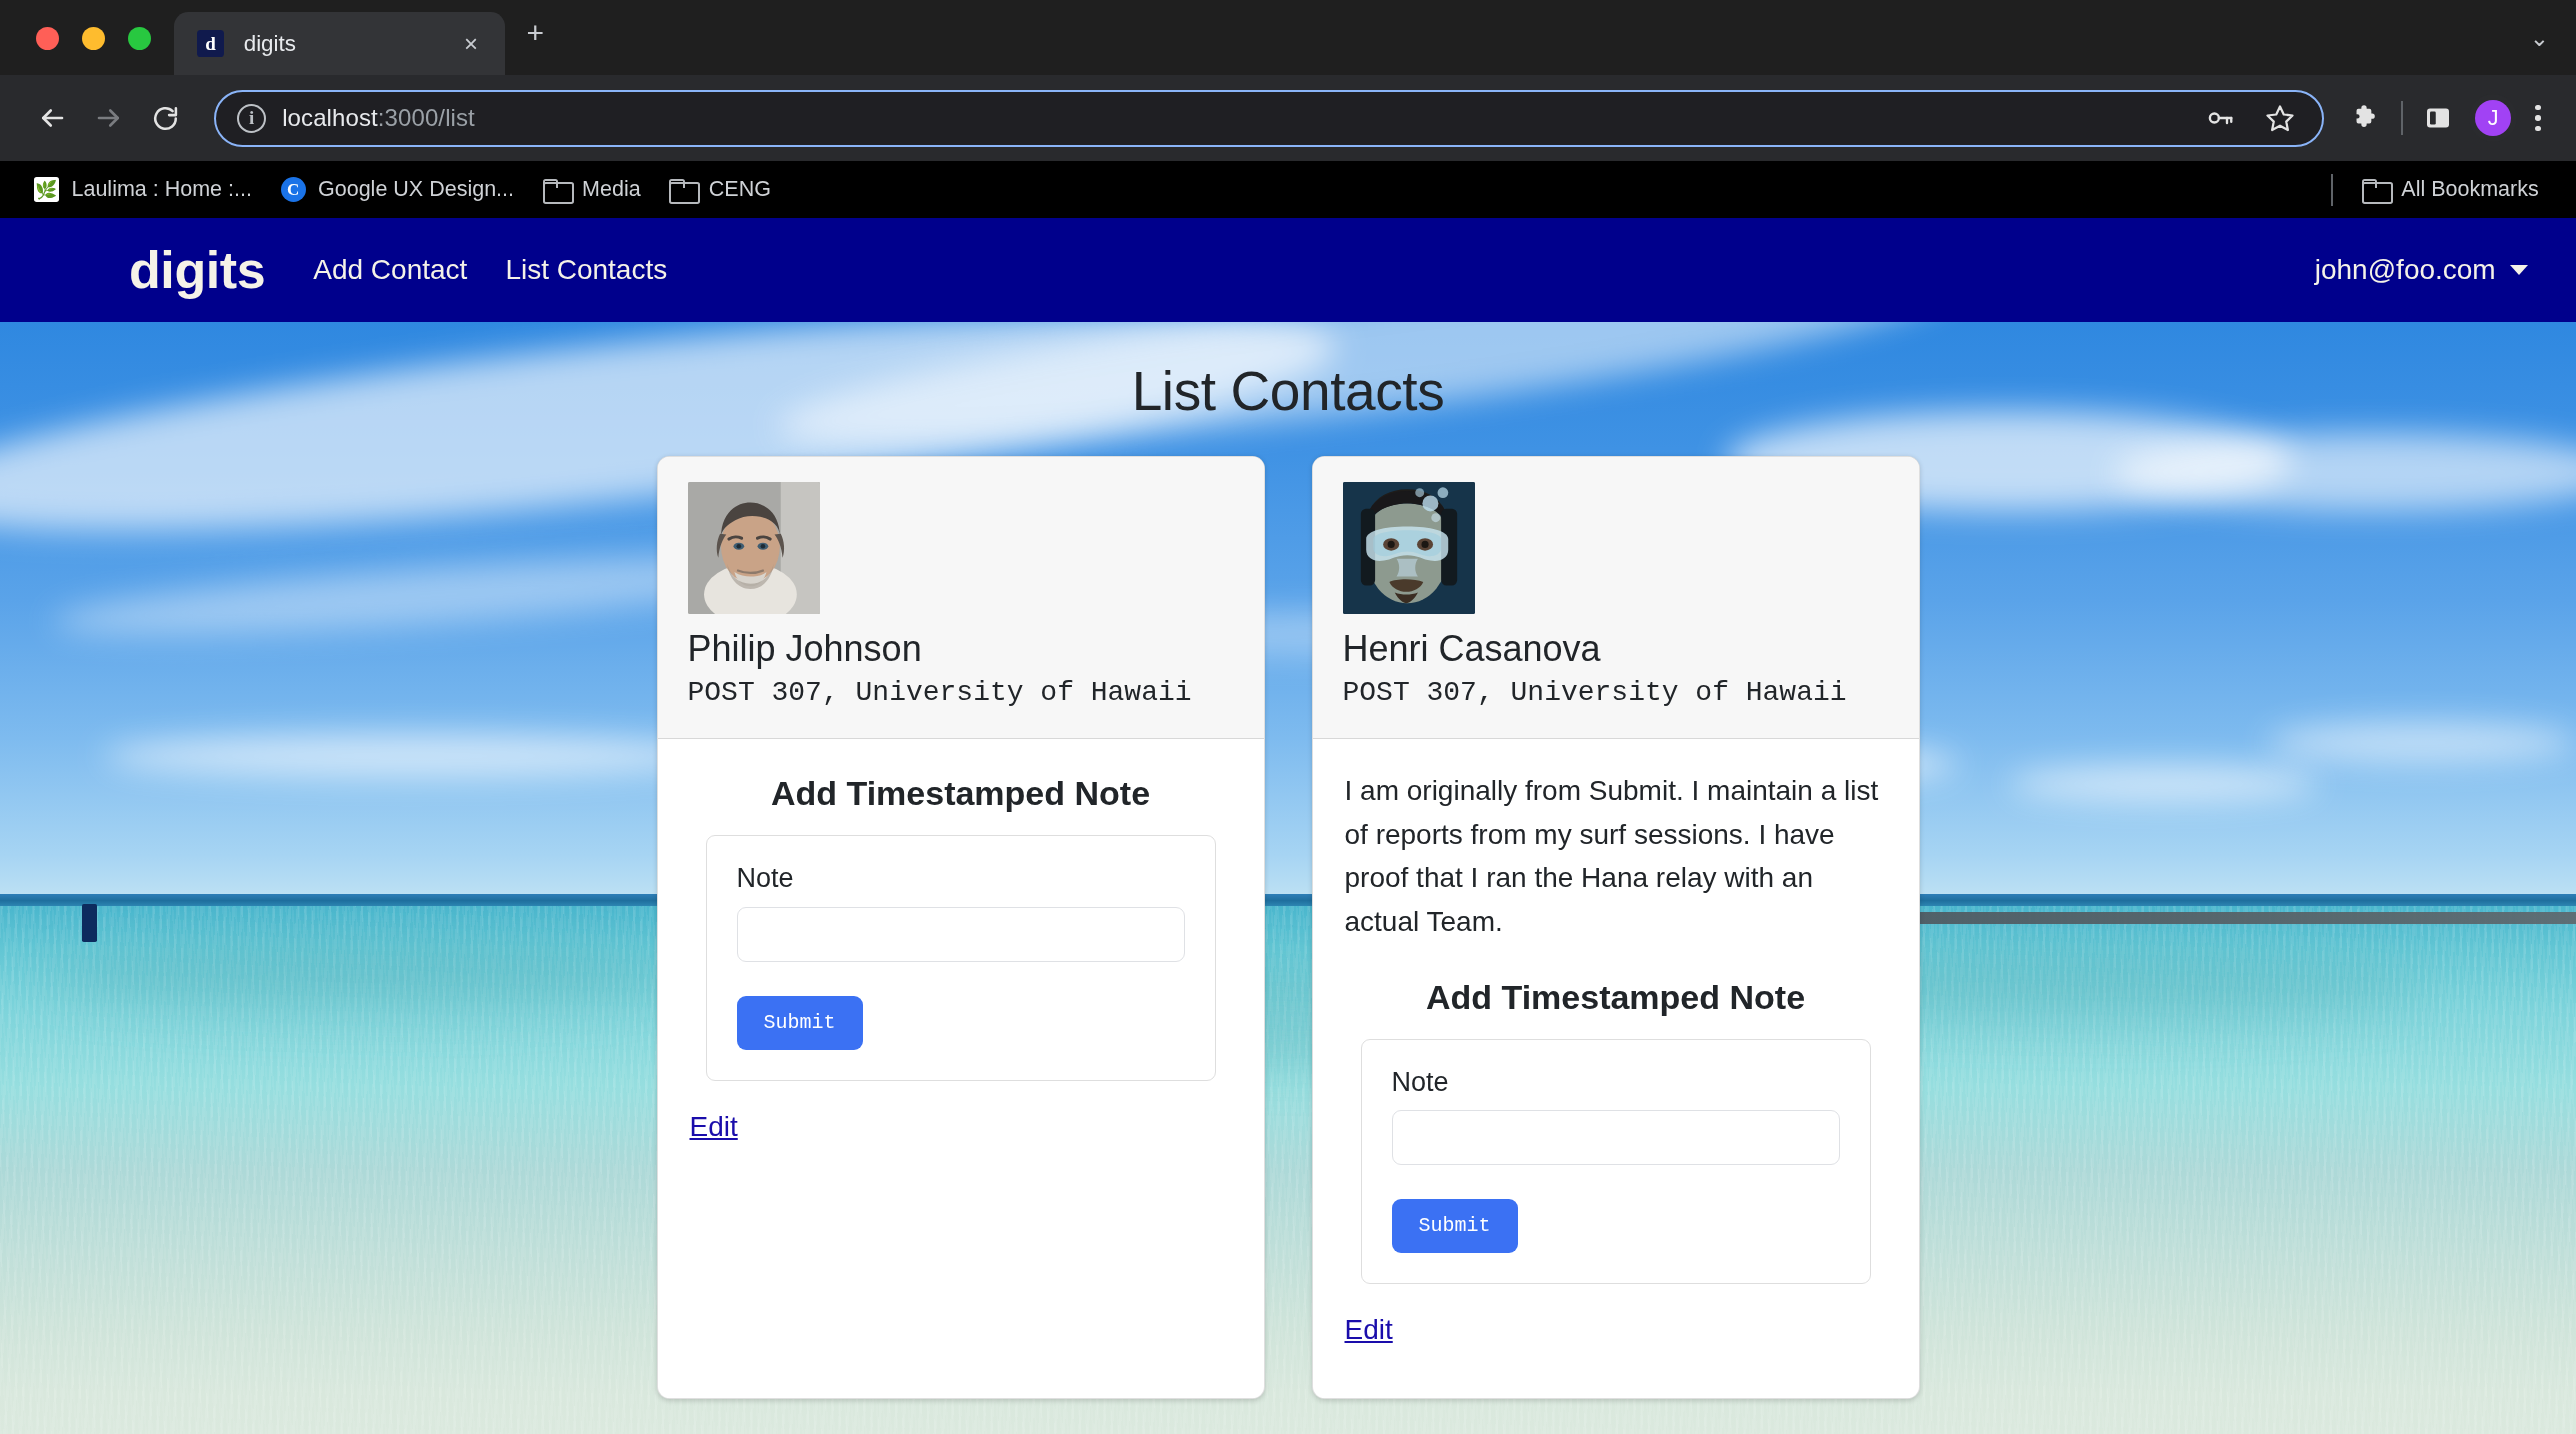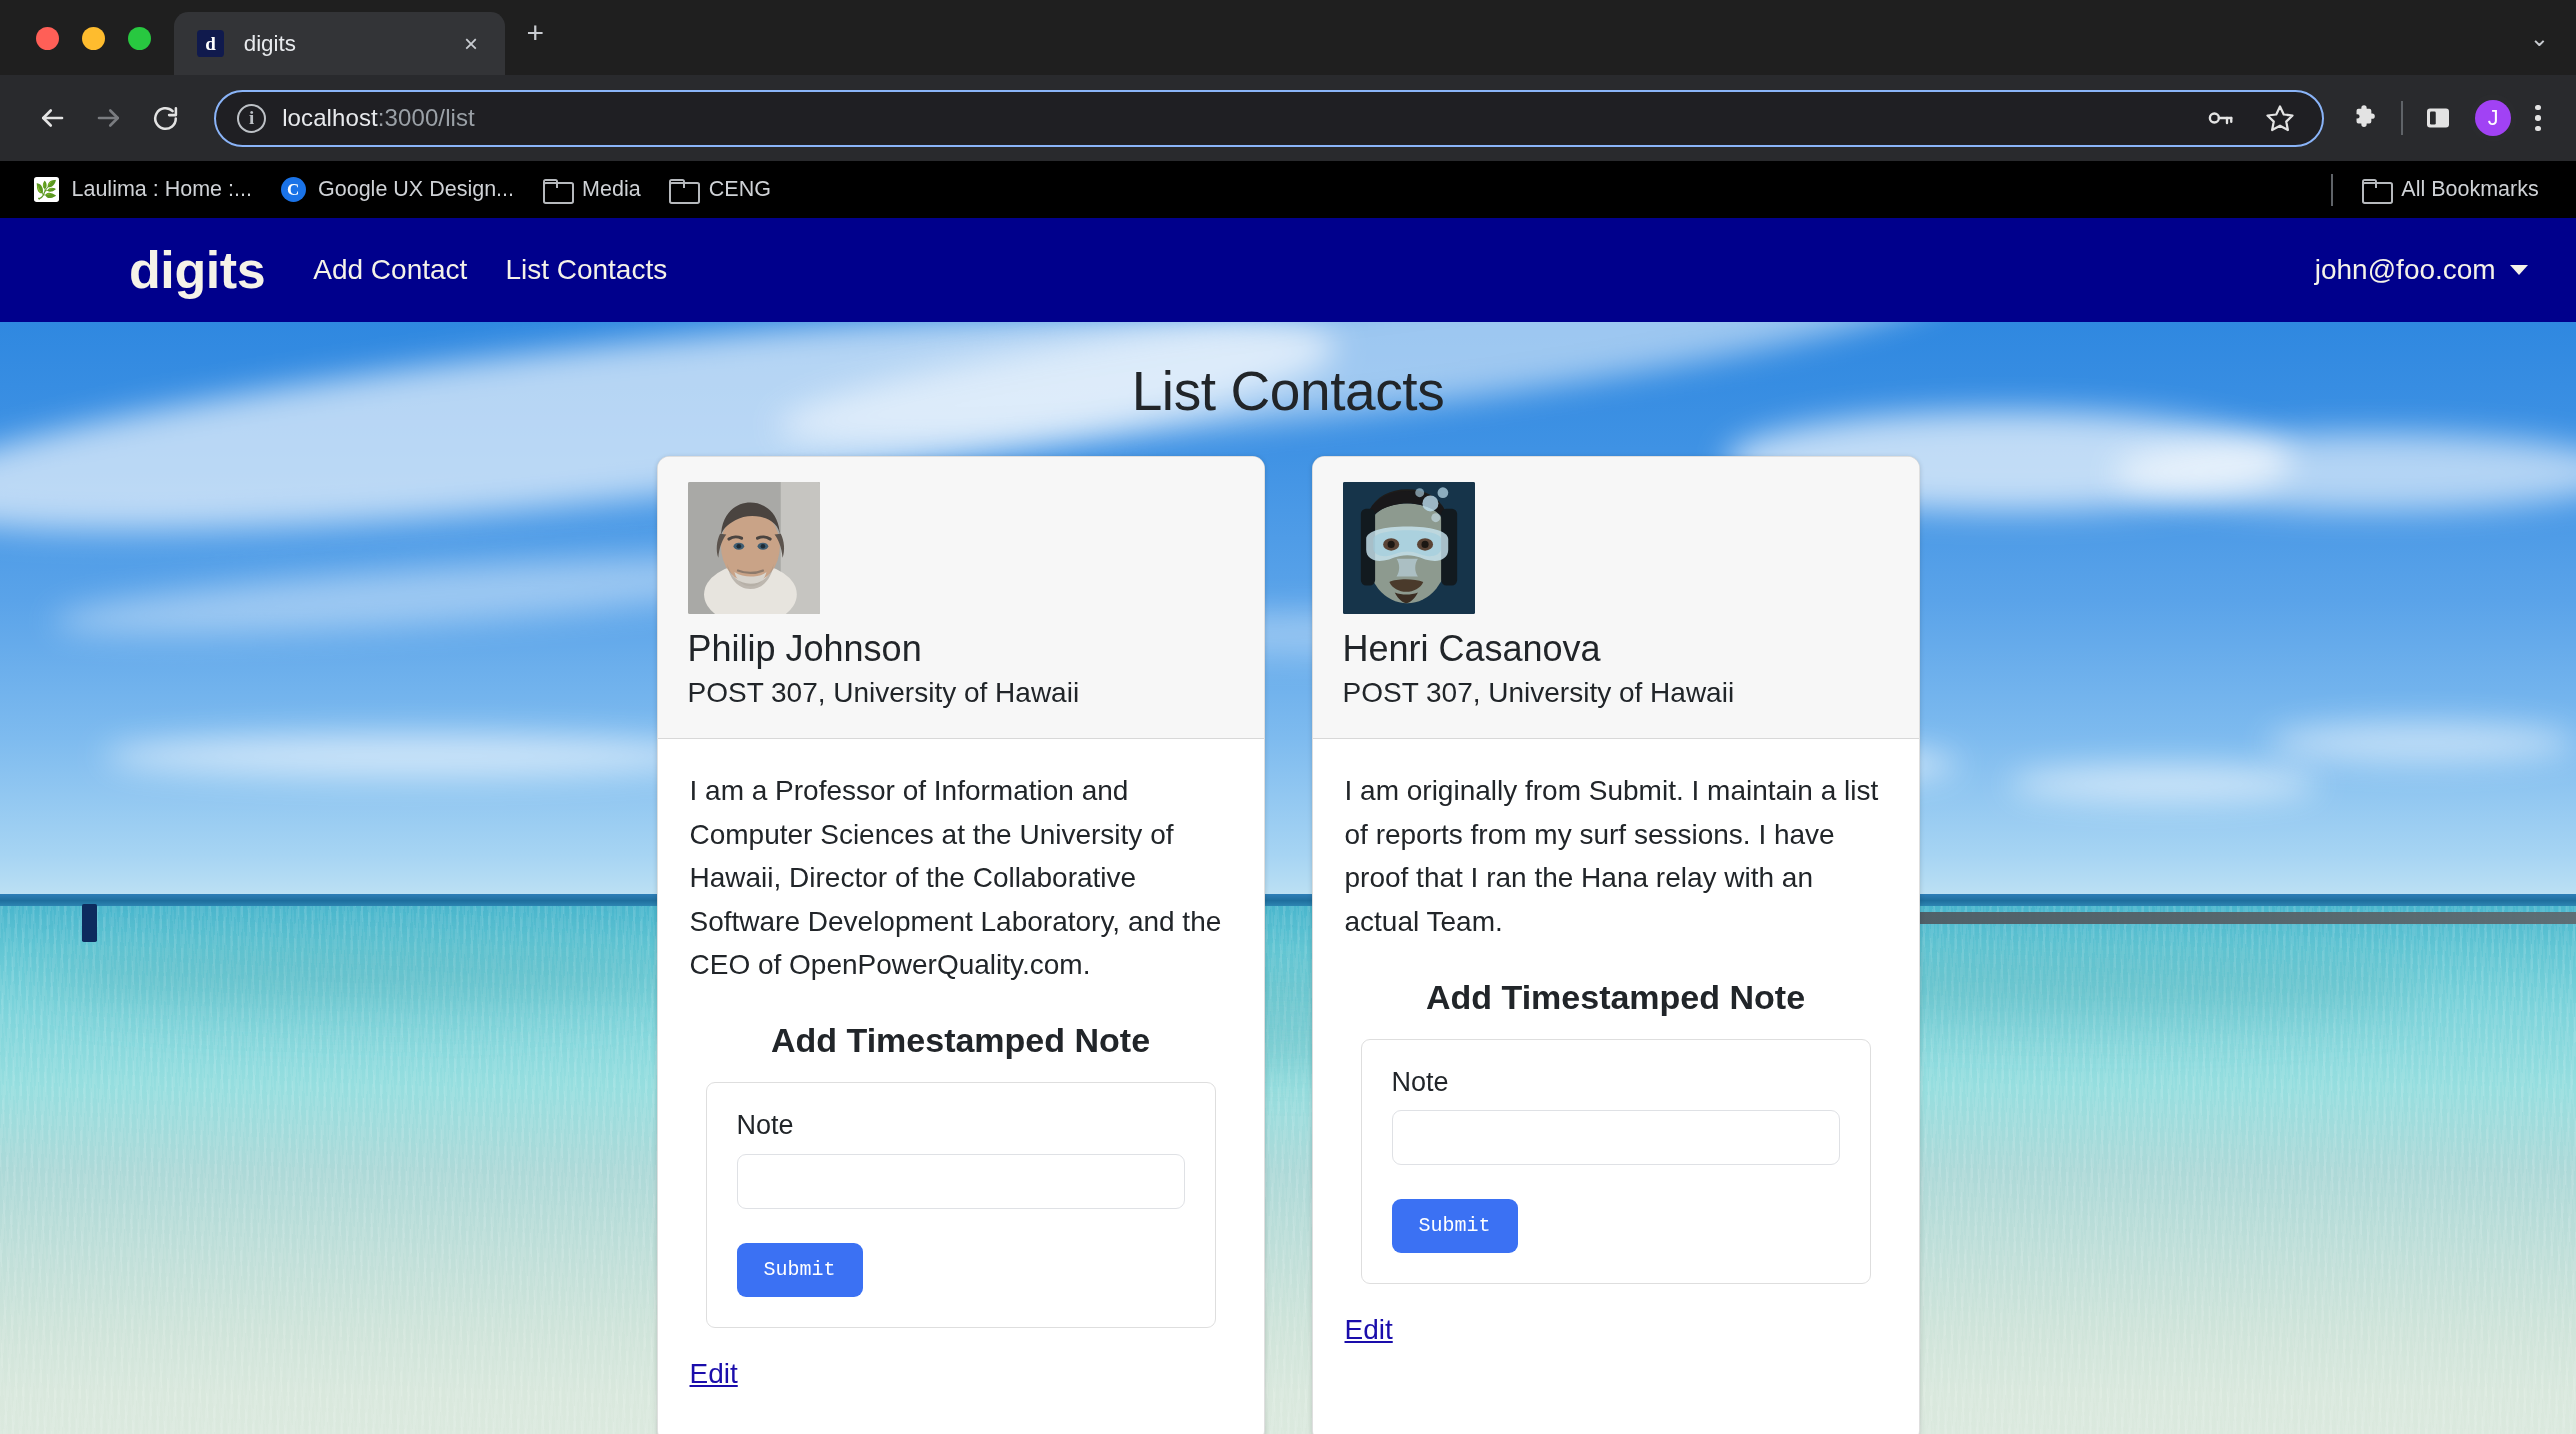--- a/index.html
+++ b/index.html
@@ -216,21 +216,21 @@
     padding: 25px 30px 27px 30px;
   }
   .avatar-photo {
     width: 132px; height: 132px; border-radius: 1.8px; overflow: hidden;
     display: block; margin-bottom: 12.5px;
   }
   .contact-name {
     font-size: 36px; color: #212529; font-weight: 400; line-height: 1.2;
     margin-bottom: 5.4px;
   }
-  .contact-address { font-size: 28px; color: #212529; line-height: 1.3; }
+  .contact-address { font-size: 28px; color: #212529; line-height: 1.3; font-family: Liberation Mono, monospace; }
 
   .card-body { padding: 30px 32px 27px 32px; flex: 1; display: flex; flex-direction: column; }
   .contact-desc {
     font-size: 28px; color: #212529; line-height: 1.55; margin-bottom: 30px;
   }
   .form-title {
     text-align: center; font-size: 34px; color: #212529; font-weight: 700;
     margin: 3.6px 0 21.5px 0; line-height: 1.2;
   }
   .form-segment {
@@ -422,21 +422,20 @@
                 <path d="M46 64c4-3 10-3 14-1M78 63c4-2 10-2 14 1" stroke="#4a4440" stroke-width="3.5" fill="none" stroke-linecap="round"></path>
                 <path d="M52 101c6 4 12 5 18 5s13-1 18-5c-3 11-10 16-18 16s-15-5-18-16z" fill="#d8d4cd"></path>
                 <path d="M55 99c10 4 20 4 30 0" stroke="#8d7a6b" stroke-width="2.5" fill="none"></path>
                 <path d="M44 92c2 16 12 28 26 28s24-12 26-28c-4 14-13 22-26 22s-22-8-26-22z" fill="#9a9188" opacity=".55"></path>
               </svg>
             </span>
             <div class="contact-name">Philip Johnson</div>
             <div class="contact-address">POST 307, University of Hawaii</div>
           </div>
           <div class="card-body">
-            <div class="contact-desc">I am a Professor of Information and Computer Sciences at the University of Hawaii, Director of the Collaborative Software Development Laboratory, and the CEO of OpenPowerQuality.com.</div>
             <div class="form-title">Add Timestamped Note</div>
             <div class="form-segment">
               <label class="field-label">Note</label>
               <input class="field-input" type="text" value="" placeholder="" style="">
               <button class="submit-btn">Submit</button>
             </div>
             <a class="edit-link" href="#">Edit</a>
             <div class="card-foot-space"></div>
           </div>
         </div>

